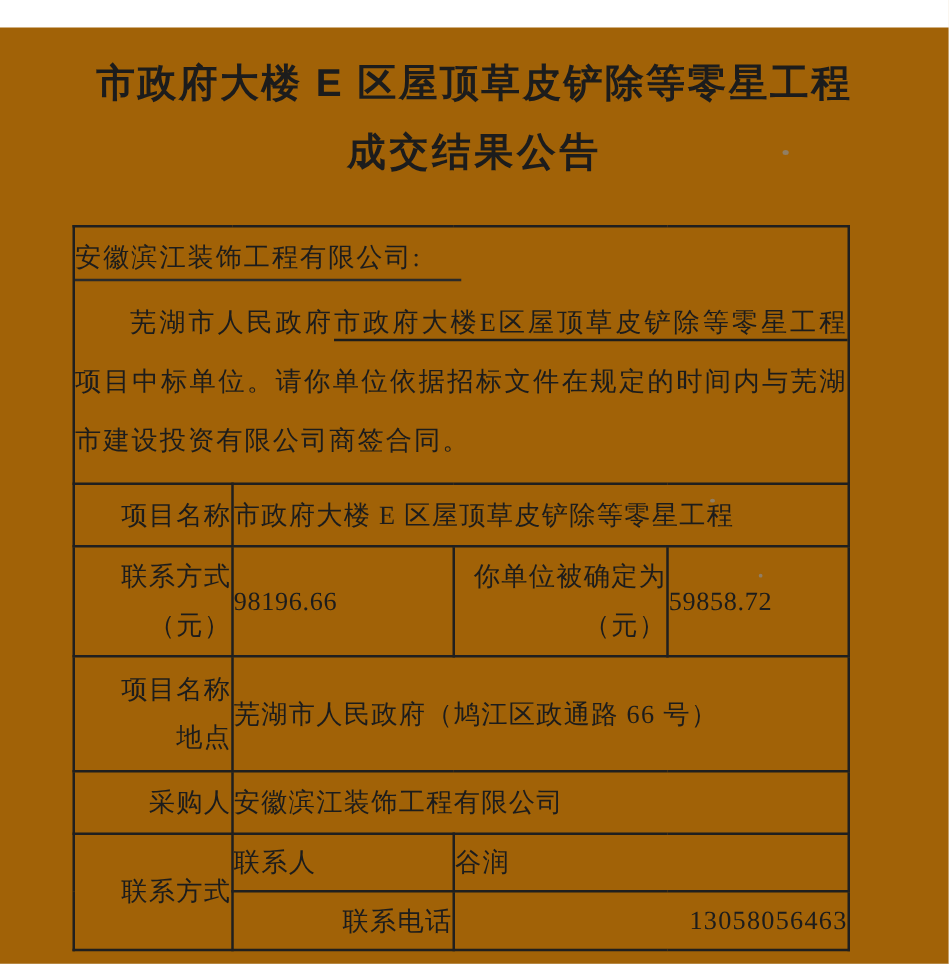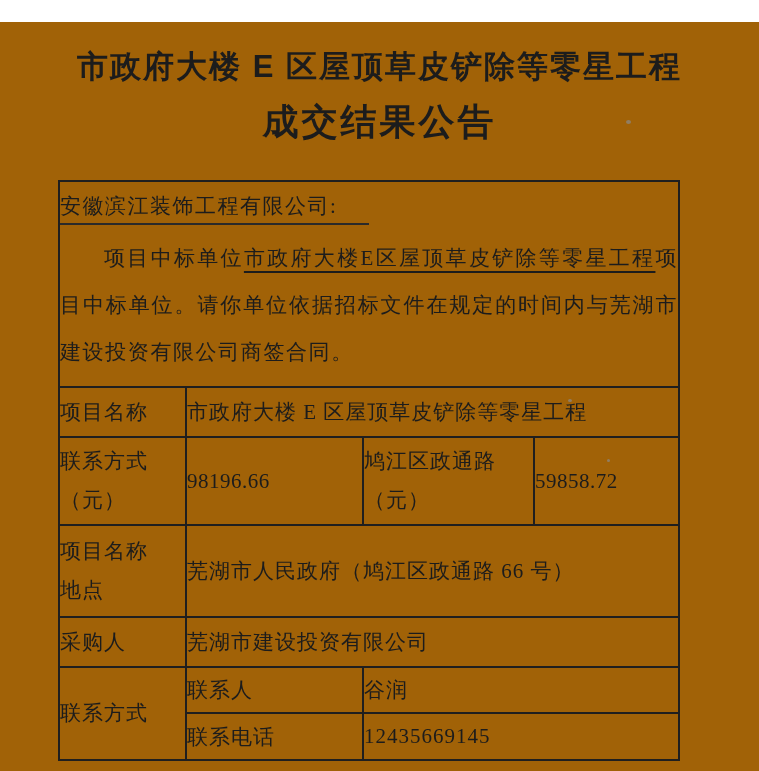--- a/index.html
+++ b/index.html
@@ -30,21 +30,21 @@
     text-align: center;
     font-family: "Liberation Sans", "DejaVu Sans", sans-serif;
     font-weight: bold;
   }
   .title-line1 {
     font-size: 31px;
     letter-spacing: 2px;
     line-height: 46px;
   }
   .title-line2 {
-    font-size: 36px;
+    font-size: 31px;
     letter-spacing: 3px;
     line-height: 46px;
     margin-top: 9px;
   }
   
   table.notice-table {
     position: absolute;
     left: 58px;
     top: 158px;
     width: 620px;
@@ -80,40 +80,40 @@
     letter-spacing: 1.6px;
     text-align: justify;
     text-justify: inter-character;
   }
   .u {
     text-decoration: underline;
     text-underline-offset: 6px;
     text-decoration-thickness: 1.5px;
   }
   .lbl {
-    text-align: left;
+    text-align: right;
     white-space: pre-line;
     line-height: 1.85;
     letter-spacing: 1px;
   }
   .val {
     padding-left: 14px;
     letter-spacing: 1px;
   }
   .num {
     text-align: left;
     font-size: 22px;
     letter-spacing: 0.5px;
   }
   .r-name  td { height: 48px; }
   .r-money td { height: 86px; }
   .r-loc   td { height: 90px; }
   .r-buy   td { height: 48px; }
   .r-c1    td { height: 44px; }
-  .r-c2    td { height: 45px; }
+  .r-c2    td { height: 45px; text-align: right; }
   
   .speck {
     position: absolute;
     background: #8a8a8a;
     border-radius: 50%;
     opacity: 0.7;
   }
   .speck-1 { left: 626px; top: 98px;  width: 5px; height: 4px; }
   .speck-2 { left: 568px; top: 377px; width: 4px; height: 3px; }
   .speck-3 { left: 607px; top: 437px; width: 3px; height: 3px; }
@@ -133,58 +133,58 @@
       <col style="width:127px">
       <col style="width:177px">
       <col style="width:171px">
       <col style="width:145px">
     </colgroup>
 
     <tbody>
         <tr>
       <td class="intro-cell" colspan="4">
         <span class="salutation">安徽滨江装饰工程有限公司:</span>
-        <p class="intro-para"><span>项目中标单位</span><span class="u">市政府大楼E区屋顶草皮铲除等零星工程</span><span>项目中标单位。请你单位依据招标文件在规定的时间内与芜湖市建设投资有限公司商签合同。</span></p>
+        <p class="intro-para"><span>芜湖市人民政府</span><span class="u">市政府大楼E区屋顶草皮铲除等零星工程</span><span>项目中标单位。请你单位依据招标文件在规定的时间内与芜湖市建设投资有限公司商签合同。</span></p>
       </td>
     </tr>
 
     <tr class="r-name">
       <td class="lbl">项目名称</td>
       <td class="val" colspan="3">市政府大楼 E 区屋顶草皮铲除等零星工程</td>
     </tr>
 
     <tr class="r-money">
       <td class="lbl">联系方式
 （元）</td>
       <td class="num">98196.66</td>
-      <td class="lbl">鸠江区政通路
+      <td class="lbl">你单位被确定为
 （元）</td>
       <td class="num">59858.72</td>
     </tr>
 
     <tr class="r-loc">
       <td class="lbl">项目名称
 地点</td>
       <td class="val" colspan="3">芜湖市人民政府（鸠江区政通路 66 号）</td>
     </tr>
 
     <tr class="r-buy">
       <td class="lbl">采购人</td>
-      <td class="val" colspan="3">芜湖市建设投资有限公司</td>
+      <td class="val" colspan="3">安徽滨江装饰工程有限公司</td>
     </tr>
 
     <tr class="r-c1">
       <td class="lbl" rowspan="2">联系方式</td>
       <td class="val">联系人</td>
       <td class="val" colspan="2">谷润</td>
     </tr>
 
     <tr class="r-c2">
       <td class="val">联系电话</td>
-      <td class="val num-left" colspan="2">12435669145</td>
+      <td class="val num-left" colspan="2">13058056463</td>
     </tr>
   </tbody>
     </table>
 
   <div class="speck speck-1"></div>
   <div class="speck speck-2"></div>
   <div class="speck speck-3"></div>
 
 </div>
 

